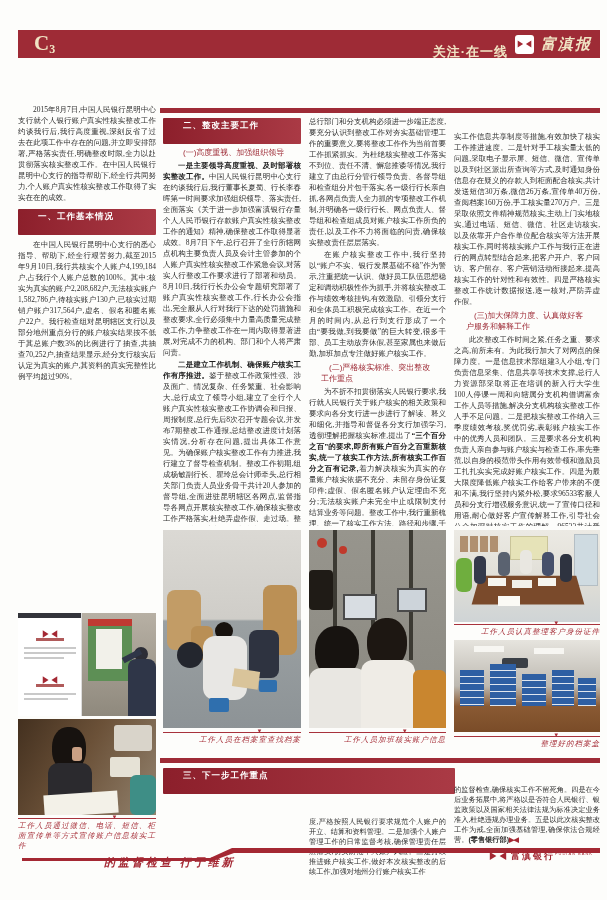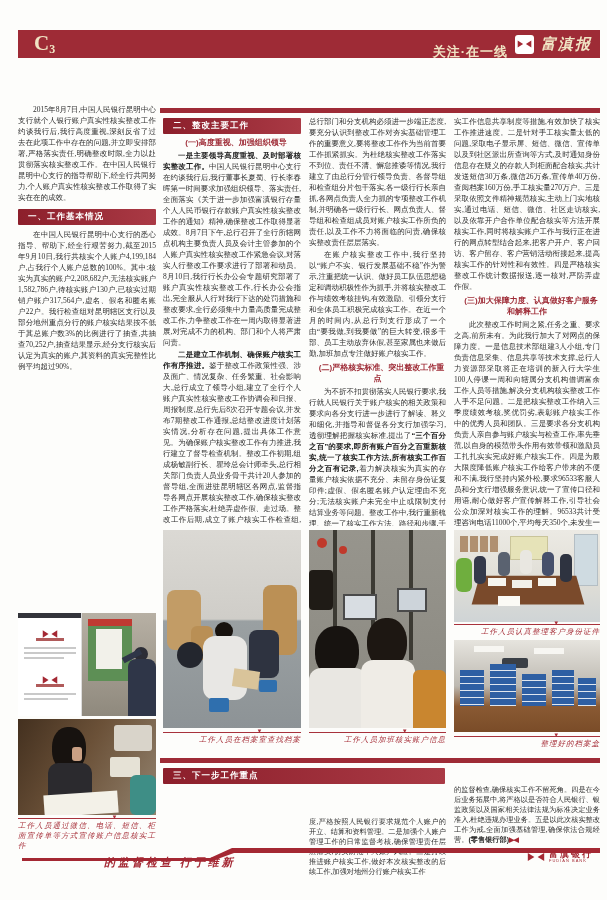--- a/index.html
+++ b/index.html
@@ -27,25 +27,25 @@
         clip-path:polygon(100% 100%,100% 0,0 100%);}
   .headline{position:absolute;left:60px;right:60px;top:0;height:35px;line-height:35px;
         text-align:center;color:#b01f2e;font-size:24px;font-weight:bold;letter-spacing:1px;
         font-family:"Liberation Sans",sans-serif;white-space:nowrap;}
 
   
   .col{position:absolute;overflow:hidden;}
   .par{font-size:7.5px;line-height:11px;color:#2e2e2e;text-align:justify;text-indent:2em;
         margin:0 0 1px 0;}
   .lead{font-weight:bold;color:#1d1d1d;font-family:"Liberation Sans",sans-serif;}
-  .secbar{height:16px;line-height:14px;background:linear-gradient(90deg,#8c1f2b,#aa3a45);
-        color:#fff;font-size:8.5px;font-weight:bold;letter-spacing:1px;padding-left:10px;
+  .secbar{height:26px;line-height:14px;background:linear-gradient(90deg,#8c1f2b,#aa3a45);
+        color:#fff;font-size:8.5px;font-weight:bold;letter-spacing:1px;padding-left:20px;
         font-family:"Liberation Sans",sans-serif;border-radius:1px;}
-  .subhead{color:#9e2b36;font-weight:bold;font-size:8px;line-height:11px;margin:3px 0 2px;
-        text-indent:1em;font-family:"Liberation Sans",sans-serif;text-align:center;}
+  .subhead{color:#9e2b36;font-weight:normal;font-size:8px;line-height:11px;margin:3px 12px 2px;
+        text-indent:1em;font-family:"Liberation Sans",sans-serif;}
   .mt6{margin-top:6px;}.mt4{margin-top:4px;}
 
   
   .boxtop{position:absolute;left:160px;top:108px;width:440px;height:5px;background:#9e2b36;}
   .boxbottom{position:absolute;left:160px;top:758px;width:440px;height:5px;background:#9e2b36;}
   .sec3bar{position:absolute;left:163px;top:768px;width:272px;}
 
   
   .photo{position:absolute;overflow:hidden;background:#888;}
   .photo div{position:absolute;}
@@ -60,21 +60,21 @@
   .botcol{position:absolute;top:785px;height:62px;overflow:hidden;}
   .botcol .par{font-size:7.2px;line-height:10px;}
   .byline{font-weight:bold;font-family:"Liberation Sans",sans-serif;}
   .inline-mark{color:#a42833;font-size:7px;letter-spacing:-1px;font-weight:bold;}
 
   
   .footer-swoosh{position:absolute;left:0;top:845px;width:607px;height:20px;}
   .slogan{position:absolute;left:104px;top:855px;color:#a42833;font-size:11px;font-weight:bold;
         font-style:italic;letter-spacing:3px;font-family:"Liberation Serif",serif;}
   .banklogo{position:absolute;right:14px;top:850px;display:flex;align-items:center;gap:4px;}
-  .banklogo .names{display:flex;flex-direction:column;line-height:1;}
+  .banklogo .names{display:flex;flex-direction:row;line-height:1;}
   .bankzh{color:#a42833;font-size:9px;font-weight:bold;letter-spacing:2px;
         font-family:"Liberation Serif",serif;}
   .banken{color:#a42833;font-size:4px;letter-spacing:1px;font-family:"Liberation Sans",sans-serif;}
 </style>
 </head>
 <body>
 
 <div class="page">
 
   <div class="topbar">
@@ -195,21 +195,21 @@
     <div style="left:0px;top:40px;width:24px;height:40px;background:#1f1b16;border-radius:4px;"></div>
   </div>
   <div class="capwrap" style="left:309px;top:732px;width:137px;">
     <div class="capline">
         <span class="tri">▼</span>
       </div>
     <div class="caption">工作人员加班核实账户信息</div>
   </div>
 
   <div class="col" style="left:454px;top:116px;width:146px;height:410px;">
-    <p class="par" style="text-indent:0;">实工作信息共享制度等措施,有效加快了核实工作推进速度。二是针对手工核实量太低的问题,采取电子显示屏、短信、微信、宣传单以及到社区派出所查询等方式,及时通知身份信息存在疑义的存款人到柜面配合核实,共计发送短信30万条,微信26万条,宣传单40万份,查阅档案160万份,手工核实量270万户。三是采取依照文件精神规范核实,主动上门实地核实,通过电话、短信、微信、社区走访核实,以及依靠开户合作单位配合核实等方法开展核实工作,同时将核实账户工作与我行正在进行的网点转型结合起来,把客户开户、客户回访、客户留存、客户营销活动衔接起来,提高核实工作的针对性和有效性。四是严格核实整改工作统计数据报送,逐一核对,严防弄虚作假。</p>
+    <p class="par" style="text-indent:0;margin-top:15px;">实工作信息共享制度等措施,有效加快了核实工作推进速度。二是针对手工核实量太低的问题,采取电子显示屏、短信、微信、宣传单以及到社区派出所查询等方式,及时通知身份信息存在疑义的存款人到柜面配合核实,共计发送短信30万条,微信26万条,宣传单40万份,查阅档案160万份,手工核实量270万户。三是采取依照文件精神规范核实,主动上门实地核实,通过电话、短信、微信、社区走访核实,以及依靠开户合作单位配合核实等方法开展核实工作,同时将核实账户工作与我行正在进行的网点转型结合起来,把客户开户、客户回访、客户留存、客户营销活动衔接起来,提高核实工作的针对性和有效性。四是严格核实整改工作统计数据报送,逐一核对,严防弄虚作假。</p>
     <div class="subhead">(三)加大保障力度、认真做好客户服务和解释工作</div>
     <p class="par">此次整改工作时间之紧,任务之重、要求之高,前所未有。为此我行加大了对网点的保障力度。一是信息技术部组建3人小组,专门负责信息采集、信息共享等技术支撑,总行人力资源部采取将正在培训的新入行大学生100人停课一周和向辖属分支机构借调富余工作人员等措施,解决分支机构核实整改工作人手不足问题。二是把核实整改工作纳入三季度绩效考核,奖优罚劣,表彰账户核实工作中的优秀人员和团队。三是要求各分支机构负责人亲自参与账户核实与检查工作,率先垂范,以自身的模范带头作用有效带领和激励员工扎扎实实完成好账户核实工作。四是为最大限度降低账户核实工作给客户带来的不便和不满,我行坚持内紧外松,要求96533客服人员和分支行增强服务意识,统一了宣传口径和用语,耐心做好客户宣传解释工作,引导社会公众加深对核实工作的理解。96533共计受理咨询电话11000个,平均每天350个,未发生一起投诉,最大限度取得客户对账户核实工作的信任、理解和支持。</p>
   </div>
 
   <div class="photo" style="left:454px;top:530px;width:146px;height:92px;background:linear-gradient(180deg,#eceae4 0%,#e0ded6 55%,#cfd4d6 100%);">
     <div style="left:120px;top:4px;width:22px;height:50px;background:#cfdbe1;border:1px solid #b4bec4;"></div>
     <div style="left:6px;top:6px;width:40px;height:16px;background:repeating-linear-gradient(90deg,#b09070 0 8px,#e8e4da 8px 10px);"></div>
     <div style="left:56px;top:6px;width:36px;height:22px;background:#e6e3b8;border:1px solid #c9c49a;"></div>
     <div style="left:22px;top:44px;width:104px;height:30px;background:#7a4a2b;transform:perspective(60px) rotateX(18deg);"></div>
     <div style="left:34px;top:48px;width:18px;height:8px;background:#f6f5ef;"></div>

